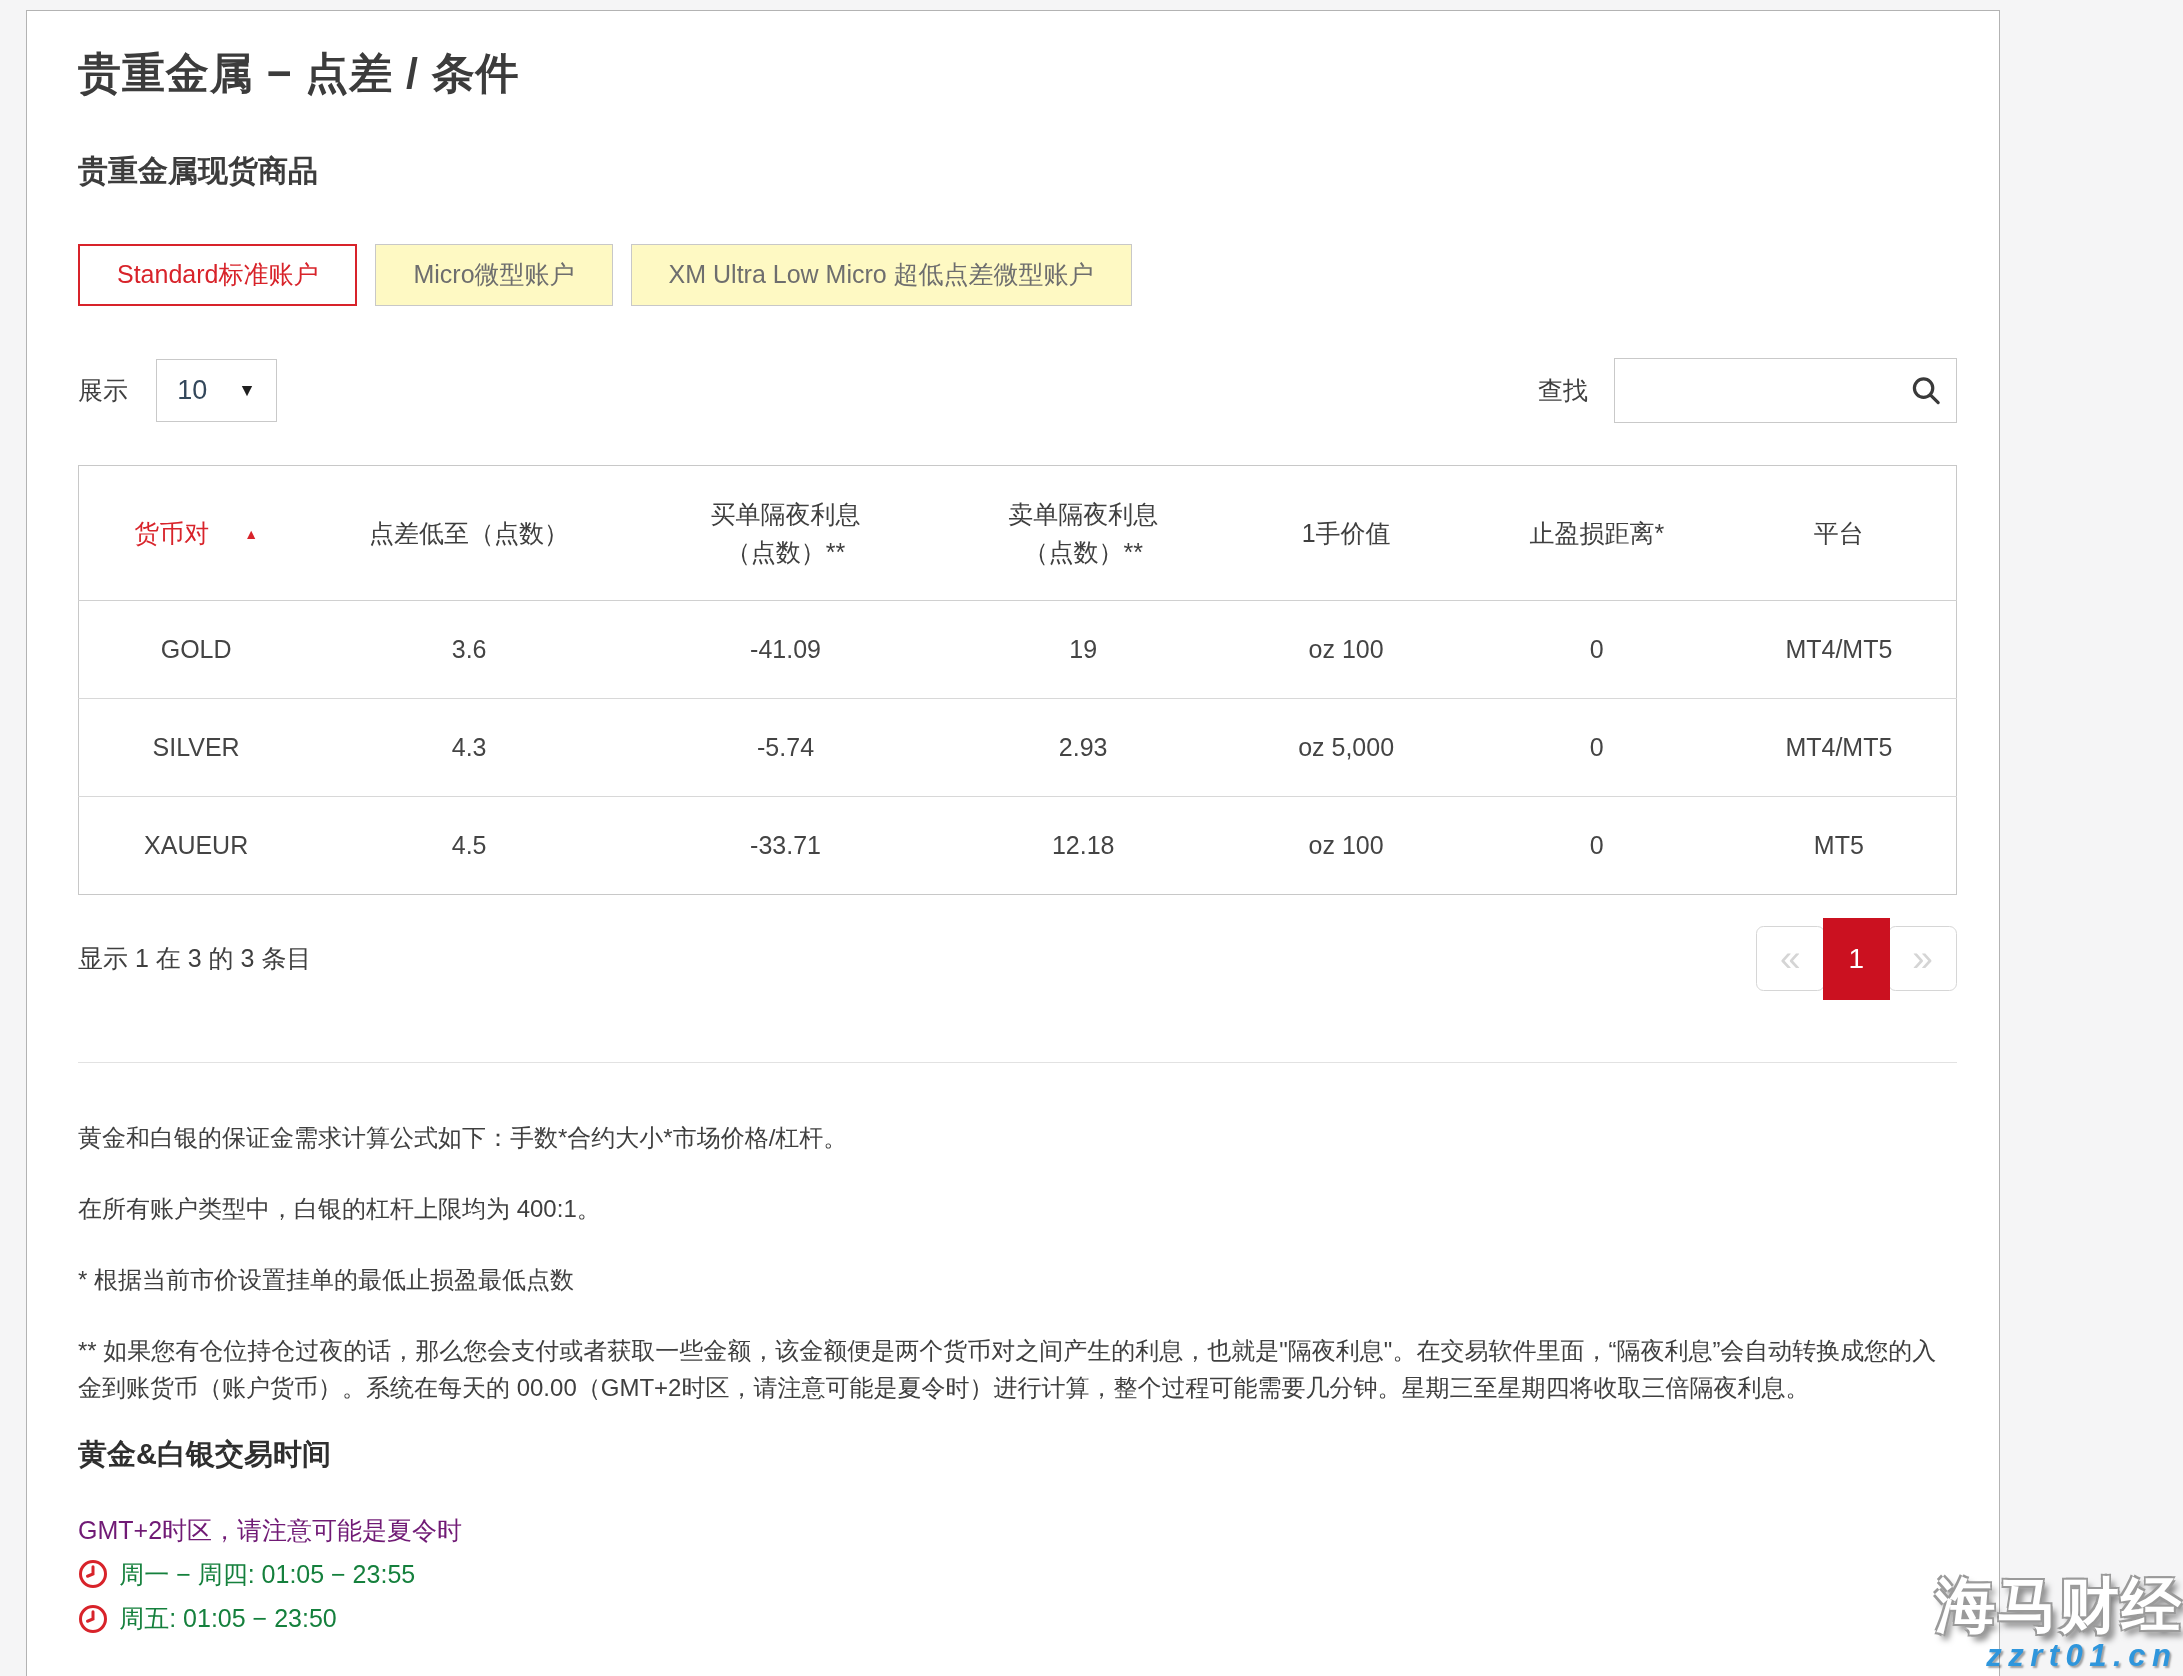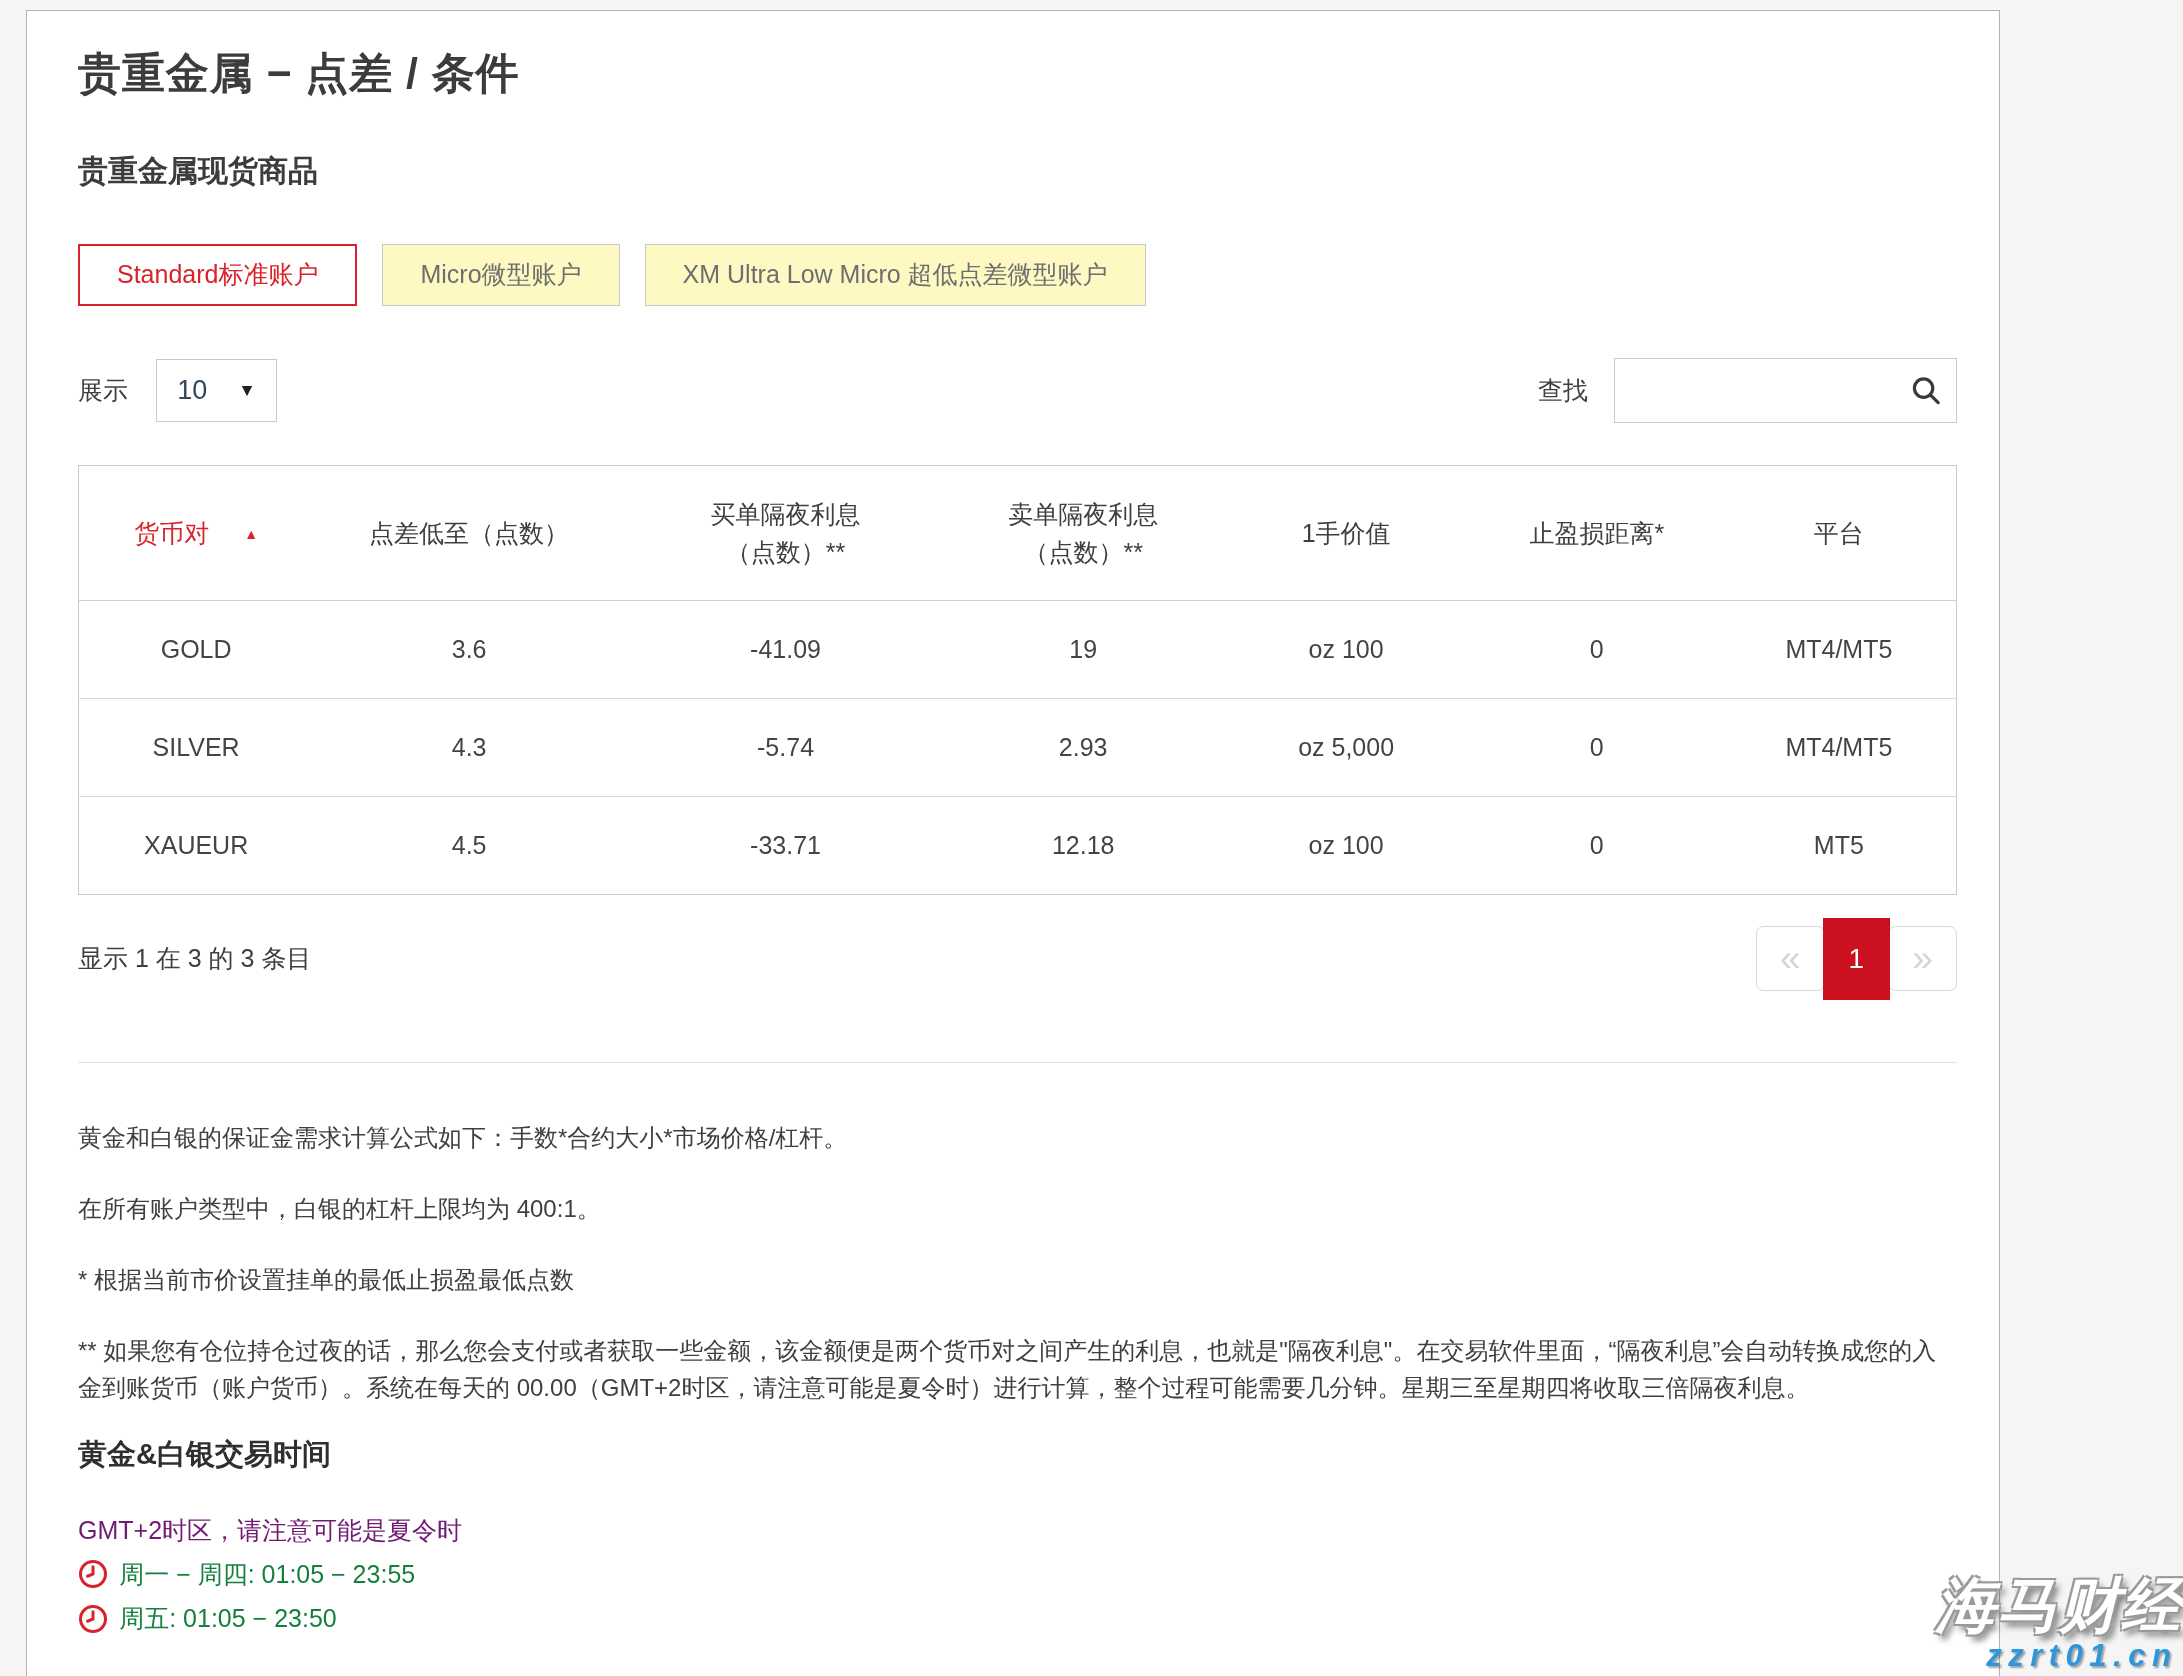--- a/index.html
+++ b/index.html
@@ -31,21 +31,21 @@
   .page-subtitle {
     margin-top: 48px;
     font-size: 30px;
     font-weight: bold;
     color: #3c3c3c;
   }
   
   .tabs {
     margin-top: 52px;
     display: flex;
-    gap: 25px;
+    gap: 18px;
     align-items: stretch;
   }
   .tab {
     height: 62px;
     line-height: 58px;
     padding: 0 37px;
     font-size: 25px;
     background: #fef9c3;
     border: 0.9px solid #c8c8c8;
     color: #6e6e6e;
@@ -210,21 +210,20 @@
   .watermark {
     position: absolute;
     right: 0px; bottom: 1.9px;
     text-align: right;
     z-index: 5;
     pointer-events: none;
   }
   .wm-brand {
     font-size: 60px;
     font-weight: bold;
-    font-style: italic;
     color: #ffffff;
     letter-spacing: 1.9px;
     text-shadow:
       -1.9px -1.9px 0 #9a9a9a, 1.9px -1.9px 0 #9a9a9a,
       -1.9px 1.9px 0 #9a9a9a, 1.9px 1.9px 0 #9a9a9a,
       4.7px 5.6px 6.5px rgba(0,0,0,0.5);
     line-height: 1.0;
   }
   .wm-site {
     font-size: 31px;

